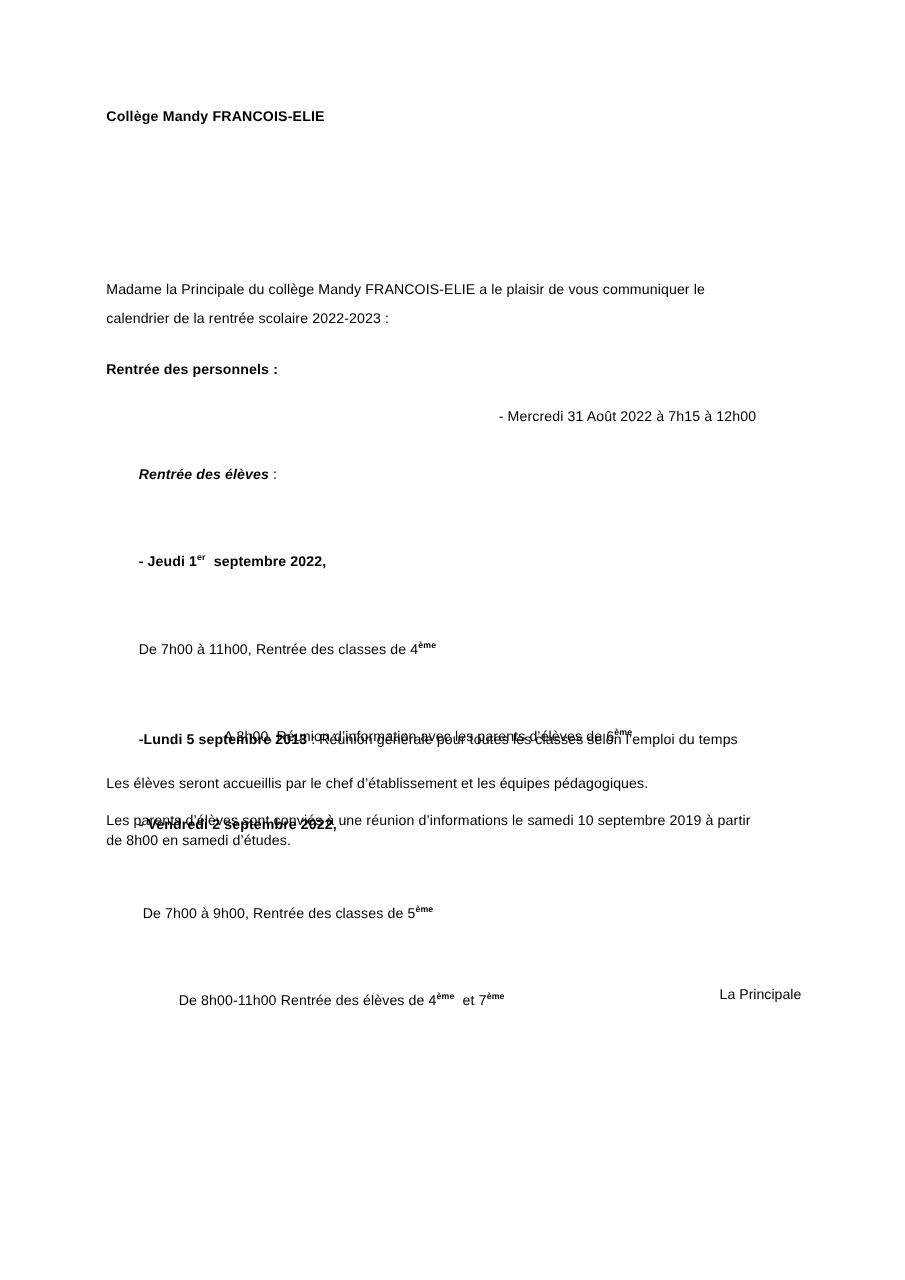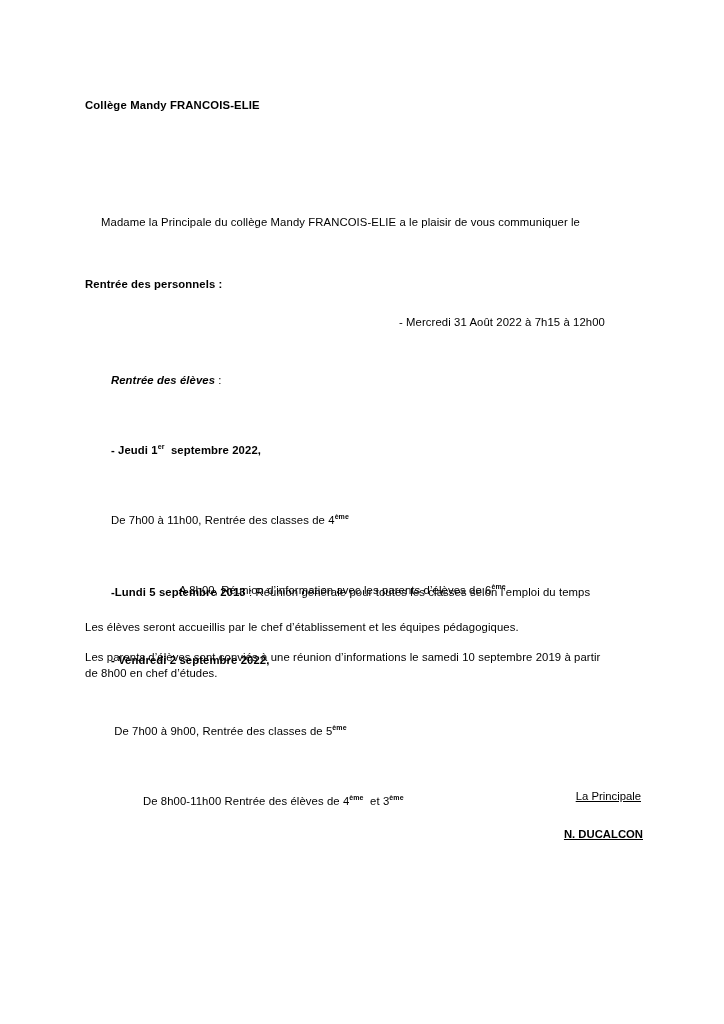--- a/index.html
+++ b/index.html
@@ -36,36 +36,35 @@
   }
   .bold {
     font-weight: bold;
   }
   .italic-bold {
     font-weight: bold;
     font-style: italic;
   }
   .school-title {
     position: absolute;
-    top: 99px;
+    top: 88px;
     left: 0;
     font-size: 11.3px;
     font-weight: bold;
     letter-spacing: 0.15px;
   }
   .intro {
     position: absolute;
-    top: 214px;
+    top: 224px;
     left: 0;
     width: 510px;
-    margin-left: 16px;
   }
   .intro .line { margin: 0 0 7px 0; }
 
-  .block-staff { position: absolute; top: 276px; left: 0; width: 520px; }
+  .block-staff { position: absolute; top: 288px; left: 0; width: 520px; }
   .block-staff .heading { margin: 0 0 22px 0; }
   .block-staff .item { margin: 0; text-align: right; }
 
   .block-students { position: absolute; top: 356px; left: 0; width: 520px; }
   .row { margin: 0 0 22px 0; }
   .row:last-child { margin-bottom: 0; }
   .indent-1 { padding-left: 0; }
   .indent-2 { padding-left: 68px; }
   .indent-3 { padding-left: 32px; }
 
@@ -81,21 +80,20 @@
   .p-accueil { top: 619px; }
   .p-parents { top: 649px; }
   .p-parents .line { margin: 0; }
 
   .signature {
     position: absolute;
     top: 790px;
     left: 0;
     width: 560px;
     text-align: right;
-    text-decoration: underline;
   }
   .sig-role {
     font-size: 11.3px;
     margin: 0 0 26px 0;
     padding-right: 4px;
   }
   .sig-name {
     font-size: 11.3px;
     font-weight: bold;
     margin: 0;
@@ -105,20 +103,21 @@
 </head>
 <body>
 
 <div class="page">
   <div class="content">
 
     <div class="school-title">Collège Mandy FRANCOIS-ELIE</div>
 
     <div class="intro">
       <div class="line">Madame la Principale du collège Mandy FRANCOIS-ELIE a le plaisir de vous communiquer le</div>
+      <div class="line">calendrier de la rentrée scolaire 2022-2023 :</div>
     </div>
 
     <div class="block-staff">
       <div class="line bold heading">Rentrée des personnels :</div>
       <div class="line item">- Mercredi 31 Août 2022 à 7h15 à 12h00</div>
     </div>
 
     <div class="block-students">
       <div class="line row">
         <span class="italic-bold">Rentrée des élèves</span><span> :</span>
@@ -138,38 +137,37 @@
 
       <div class="line row bold">
         <span>- Vendredi 2 septembre 2022,</span>
       </div>
 
       <div class="line row indent-1">
         <span> De 7h00 à 9h00, Rentrée des classes de 5</span><sup>ème</sup>
       </div>
 
       <div class="line row indent-3">
-        <span>De 8h00-11h00 Rentrée des élèves de 4</span><sup>ème</sup><span>  et 3</span><sup>ème</sup>
+        <span>De 8h00-11h00 Rentrée des élèves de 4</span><sup>ème</sup><span>  et 7</span><sup>ème</sup>
       </div>
     </div>
 
     <div class="para-block p-lundi">
       <div class="line">
         <span class="bold">-Lundi 5 septembre 2013</span><span> : Réunion générale pour toutes les classes selon l’emploi du temps</span>
       </div>
     </div>
 
     <div class="para-block p-accueil">
       <div class="line">Les élèves seront accueillis par le chef d’établissement et les équipes pédagogiques.</div>
     </div>
 
     <div class="para-block p-parents">
       <div class="line">Les parents d’élèves sont conviés à une réunion d’informations le samedi 10 septembre 2019 à partir</div>
-      <div class="line">de 8h00 en chef d’études.</div>
+      <div class="line">de 8h00 en samedi d’études.</div>
     </div>
 
     <div class="signature">
       <div class="sig-role">La Principale</div>
-      <div class="sig-name">N. DUCALCON</div>
     </div>
 
   </div>
 </div>
 
 </body></html>

